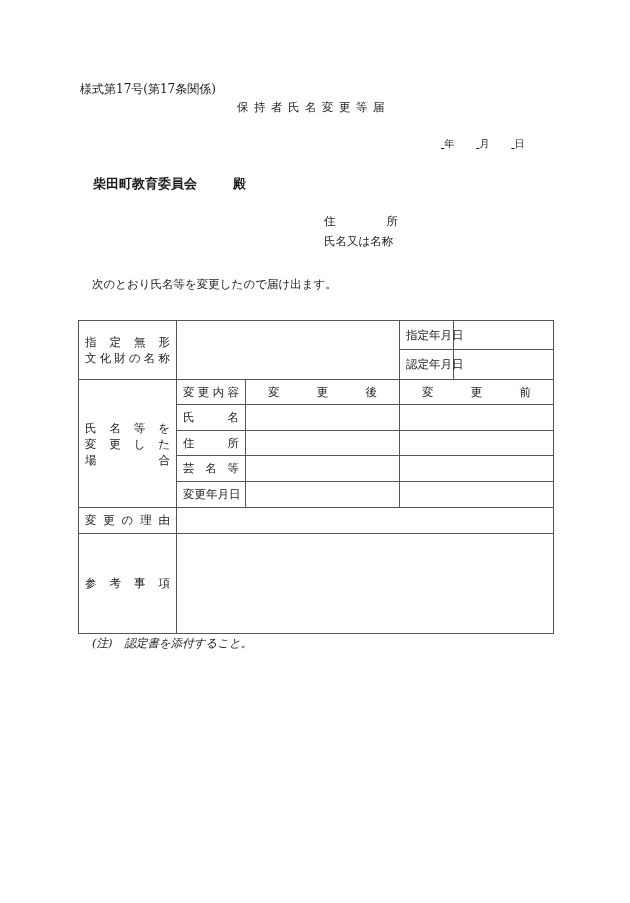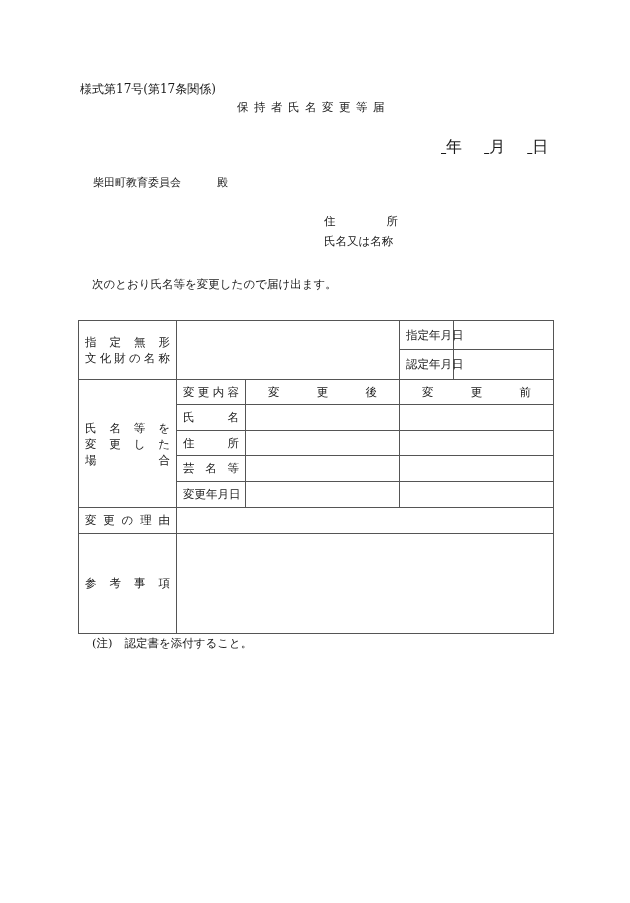--- a/index.html
+++ b/index.html
@@ -4,29 +4,29 @@
 <style>
   html, body { margin: 0; padding: 0; background: #ffffff; }
   body {
     width: 630px; height: 903px; position: relative; overflow: hidden;
     font-family: "DejaVu Serif", "Liberation Serif", serif;
     color: #1a1a1a; font-size: 11.5px;
   }
   .abs { position: absolute; white-space: nowrap; }
   .form-number { left: 80px; top: 81px; font-size: 12px; }
   .doc-title { left: 237px; top: 100px; font-size: 11.5px; letter-spacing: 5.5px; }
-  .date-line { left: 441px; top: 137px; font-size: 16px; text-decoration: underline; }
+  .date-line { left: 441px; top: 137px; font-size: 10px; text-decoration: underline; }
   .date-line span { display: inline-block; }
   .date-line .gap { width: 22px; }
-  .addressee { left: 93px; top: 175px; font-size: 11px; }
+  .addressee { left: 93px; top: 175px; font-size: 13px; font-weight: bold; }
   .addressee .honorific { margin-left: 36px; }
   .applicant { left: 324px; top: 211px; font-size: 11.5px; line-height: 20px; }
   .applicant .addr { display: flex; justify-content: space-between; width: 74px; }
   .intro { left: 92px; top: 277px; font-size: 11.5px; }
-  .note { left: 92px; top: 636px; font-size: 11.5px; }
+  .note { left: 92px; top: 636px; font-size: 11.5px; font-style: italic; }
   .note .gap { display: inline-block; width: 12px; }
 
   table.form {
     position: absolute; left: 78px; top: 320px;
     border-collapse: collapse; table-layout: fixed;
     width: 475px;
   }
   table.form td {
     border: 1px solid #555; padding: 0; font-size: 11.5px;
     vertical-align: middle;

